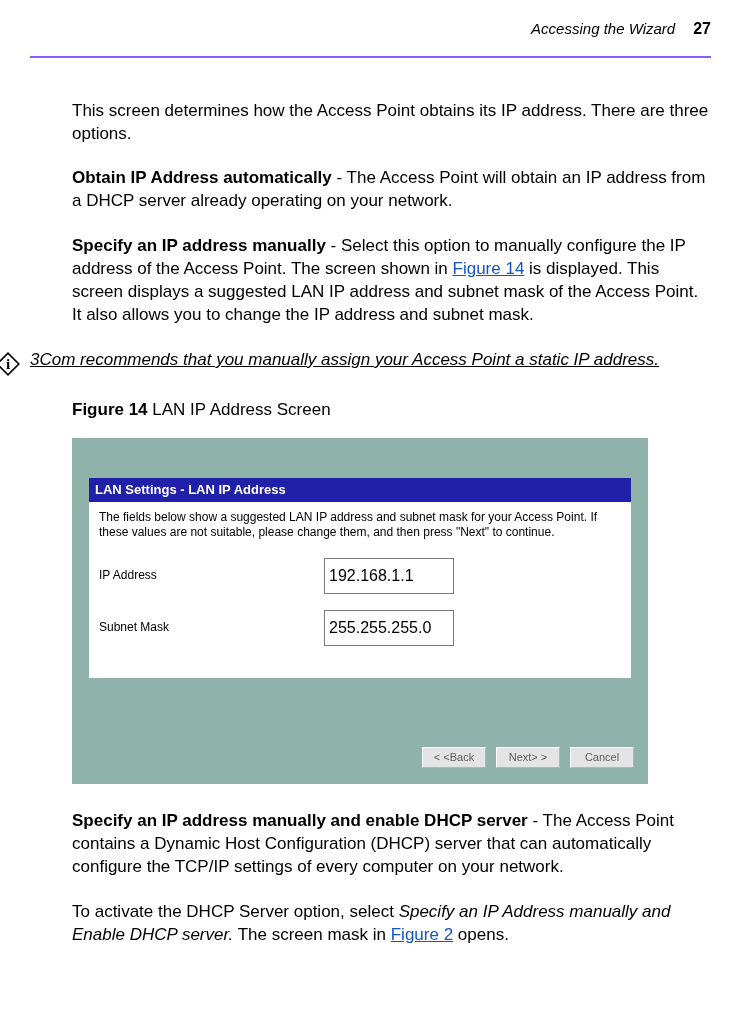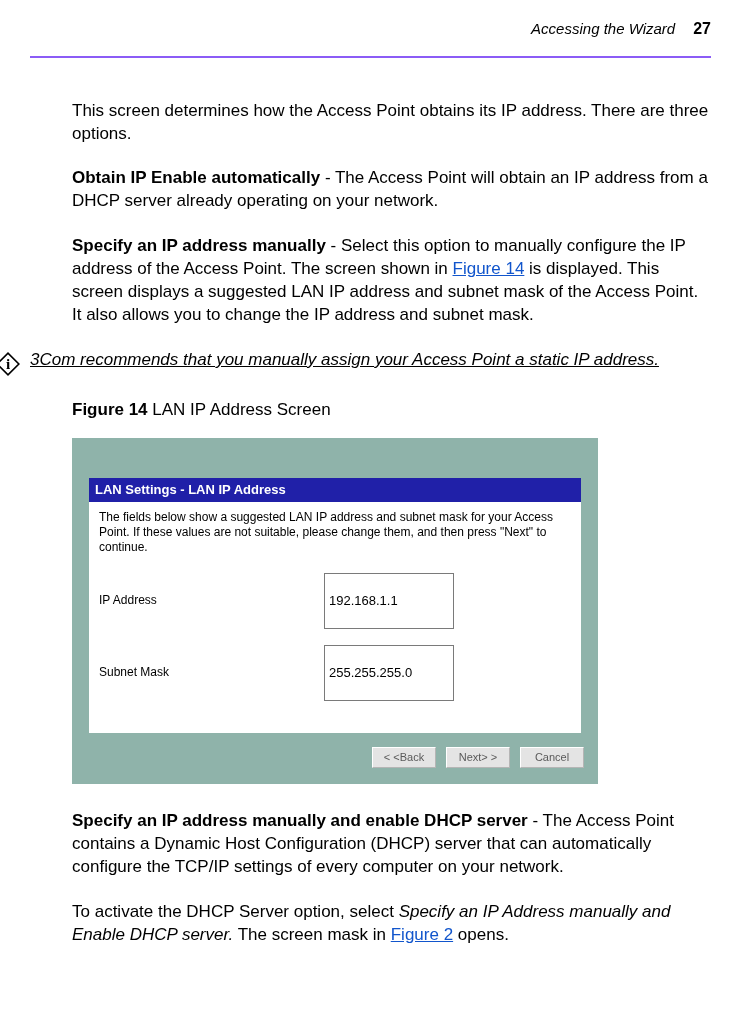--- a/index.html
+++ b/index.html
@@ -50,21 +50,21 @@
       margin-top: 2px;
       flex-shrink: 0;
     }
     .info-icon svg { width: 26px; height: 26px; }
     .figure-label { margin-bottom: 16px; }
     .figure-num { font-weight: 700; }
 
     
     .lan-figure {
       background: #8fb3aa;
-      width: 526px;
+      width: 576px;
       height: 346px;
       position: relative;
       margin-bottom: 26px;
       font-family: Tahoma, Verdana, sans-serif;
       font-size: 12px;
     }
     .lan-panel {
       position: absolute;
       left: 17px; top: 40px;
       right: 17px;
@@ -88,23 +88,23 @@
       align-items: center;
       margin: 10px 0 16px;
     }
     .lan-row label {
       width: 225px;
       font-size: 12px;
     }
     .lan-row input {
       width: 120px;
       height: 18px;
-      font-size: 13px;
+      font-size: 16px;
       border: 1px solid #7a7a7a;
-      padding: 18px 4px;
+      padding: 8px 4px;
       font-family: Tahoma, Verdana, sans-serif;
     }
     .btn-row {
       position: absolute;
       right: 14px;
       bottom: 16px;
       display: flex;
       gap: 10px;
     }
     .btn {
@@ -127,21 +127,21 @@
 <div class="page">
   <div class="header-line">
     <span>Accessing the Wizard</span>
     <span class="pagenum">27</span>
   </div>
 
   <div class="content">
     <p>This screen determines how the Access Point obtains its IP address. There are three options.</p>
 
     <p>
-      <span class="bold">Obtain IP Enable automatically</span><span> - The Access Point will obtain an IP address from a DHCP server already operating on your network.</span>
+      <span class="bold">Obtain IP Address automatically</span><span> - The Access Point will obtain an IP address from a DHCP server already operating on your network.</span>
     </p>
 
     <p>
       <span class="bold">Specify an IP address manually</span><span> - Select this option to manually configure the IP address of the Access Point. The screen shown in </span><a href="#" class="figlink">Figure 14</a><span> is displayed. This screen displays a suggested LAN IP address and subnet mask of the Access Point. It also allows you to change the IP address and subnet mask.</span>
     </p>
   </div>
 
   <div class="info-row">
     <span class="info-icon">
       <svg viewBox="0 0 24 24">

